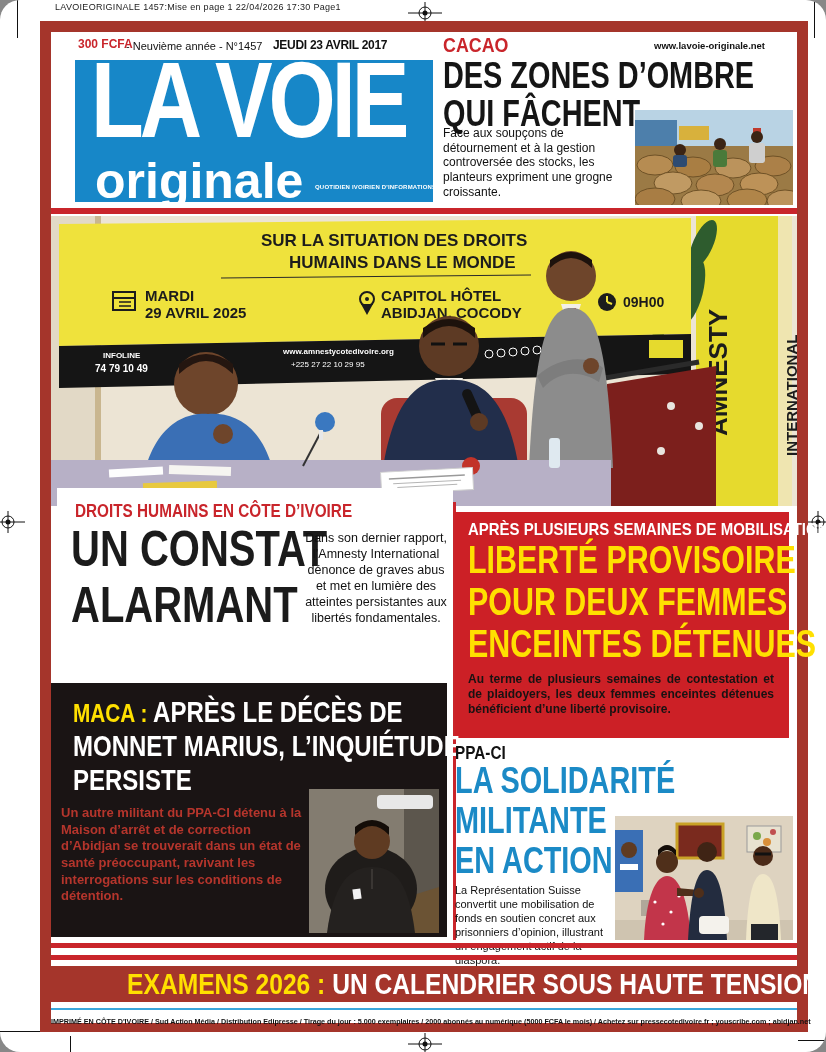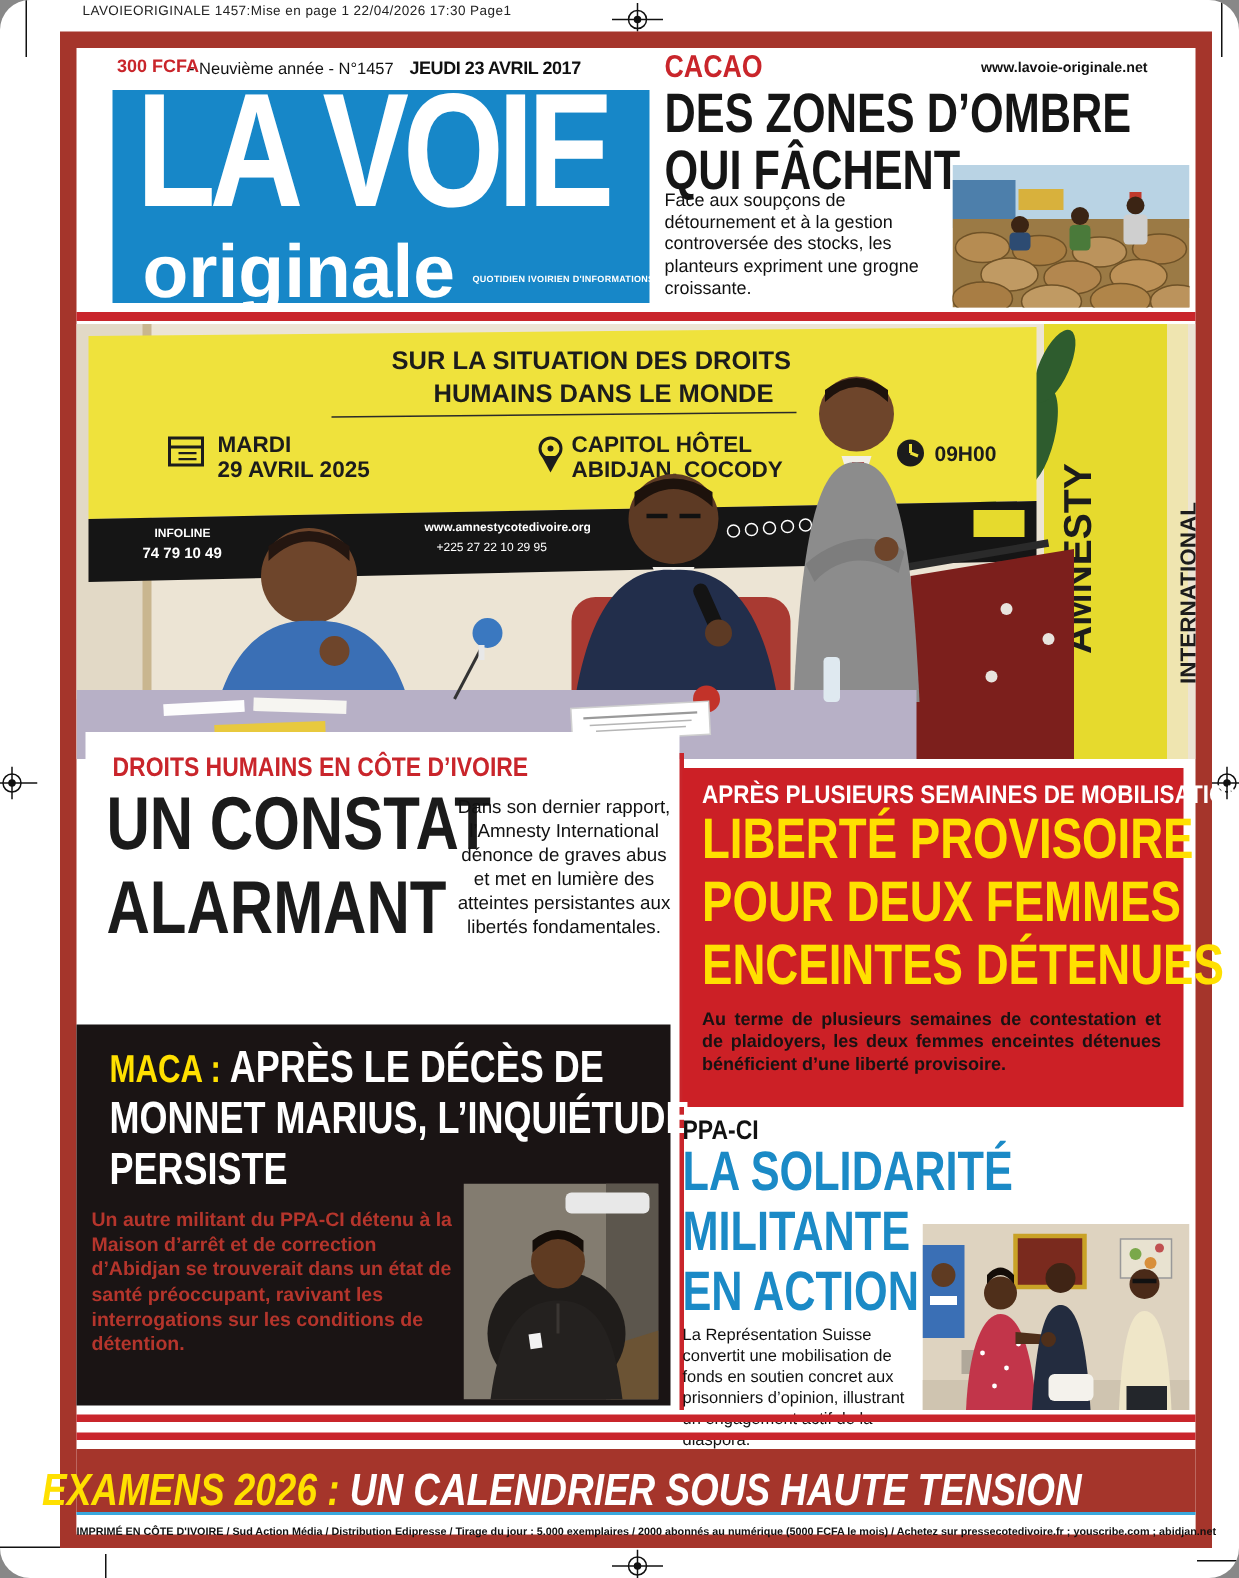--- a/index.html
+++ b/index.html
@@ -61,22 +61,22 @@
   
   .ppaci-kicker{left:404px;top:712px;font-size:18px;color:#111;}
   .ppaci-l1{left:404px;top:730px;font-size:37px;color:var(--hl-blue);}
   .ppaci-l2{left:404px;top:770px;font-size:37px;color:var(--hl-blue);}
   .ppaci-l3{left:404px;top:810px;font-size:37px;color:var(--hl-blue);}
   .ppaci-body{left:404px;top:851px;width:158px;font-size:11px;line-height:1.28;color:#111;}
   .ppaci-photo{left:564px;top:784px;width:178px;height:124px;}
   .rule2a{left:0;top:911px;width:746px;height:5px;background:var(--accent-red);}
   .rule2b{left:0;top:923px;width:746px;height:5px;background:var(--accent-red);}
   
-  .exam-box{left:0;top:934px;width:746px;height:56px;background:var(--frame-red);
-            display:flex;align-items:center;justify-content:flex-end;font-style:italic;}
+  .exam-box{left:0;top:934px;width:746px;height:36px;background:var(--frame-red);
+            display:flex;align-items:center;justify-content:flex-start;}
   .exam-line{font-weight:bold;font-size:30px;white-space:nowrap;transform:scaleX(.82);line-height:1;}
   .exam-line .k{color:var(--yellow);} .exam-line .w{color:#fff;}
   
   .foot{left:0;top:976px;width:746px;height:13px;border-top:2px solid var(--foot-blue);
         background:#fff;text-align:center;}
   .foot span{font-size:7.2px;color:#111;line-height:11px;white-space:nowrap;font-weight:bold;}
 </style>
 </head>
 <body>
 

